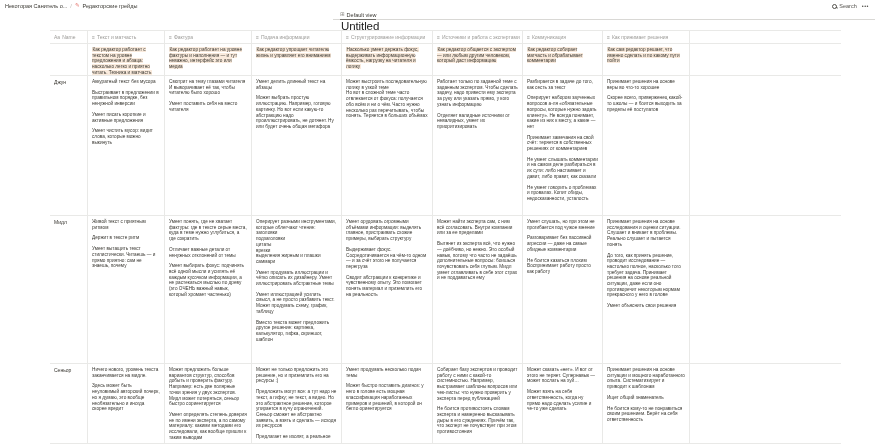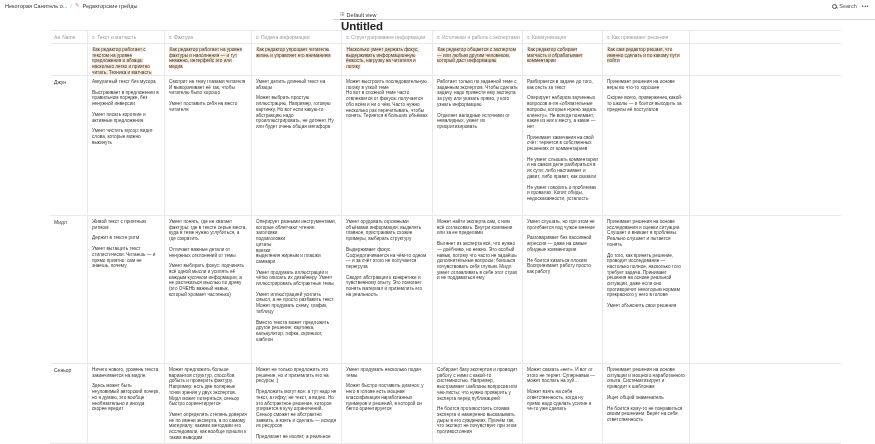--- a/index.html
+++ b/index.html
@@ -19,21 +19,21 @@
                  border:0.7px solid #55534e; border-radius:50%; }
   .mag::after { content:""; position:absolute; left:3.4px; top:3.4px; width:1.6px; height:0.7px;
                 background:#55534e; transform:rotate(45deg); }
   .more-dots { font-size:5.5px; color:#55534e; letter-spacing:0.5px; }
   
   .tabstrip-line { position:absolute; left:333px; right:0; top:19px; height:1px; background:#d9d8d5; }
   .viewtab { position:absolute; left:340px; top:12px; display:flex; align-items:center; gap:2px;
              font-size:5.5px; color:#37352f; padding-bottom:2px; }
   .viewtab .t-ico { color:#8d8b86; font-size:5.5px; line-height:1; }
   .viewtab-underline { position:absolute; left:340px; top:18.6px; width:36px; height:1.2px; background:#6f6d68; }
-  .page-title { position:absolute; left:341px; top:20px; font-size:11.5px; font-weight:700;
+  .page-title { position:absolute; left:341px; top:20px; font-size:11.5px; font-weight:400;
                 letter-spacing:-0.1px; color:#222; }
   
   .db-table { position:absolute; left:50px; top:30px; width:791px; }
   .tbl-row { display:grid; grid-template-columns:38px 77px 87px 90px 91px 90px 80px 87px 1fr;
              border-bottom:1px solid #e9e9e7; }
   .tbl-row > div { border-right:1px solid #e9e9e7; padding:3px 4px; overflow:hidden; }
   .tbl-row > div.filler { border-right:none; }
   .r-header { height:14px; border-top:1px solid #e9e9e7; }
   .r-header > div { display:flex; align-items:center; gap:2px; padding:2px 4px;
                     color:#9b9a97; font-size:5px; white-space:nowrap; overflow:hidden; }

